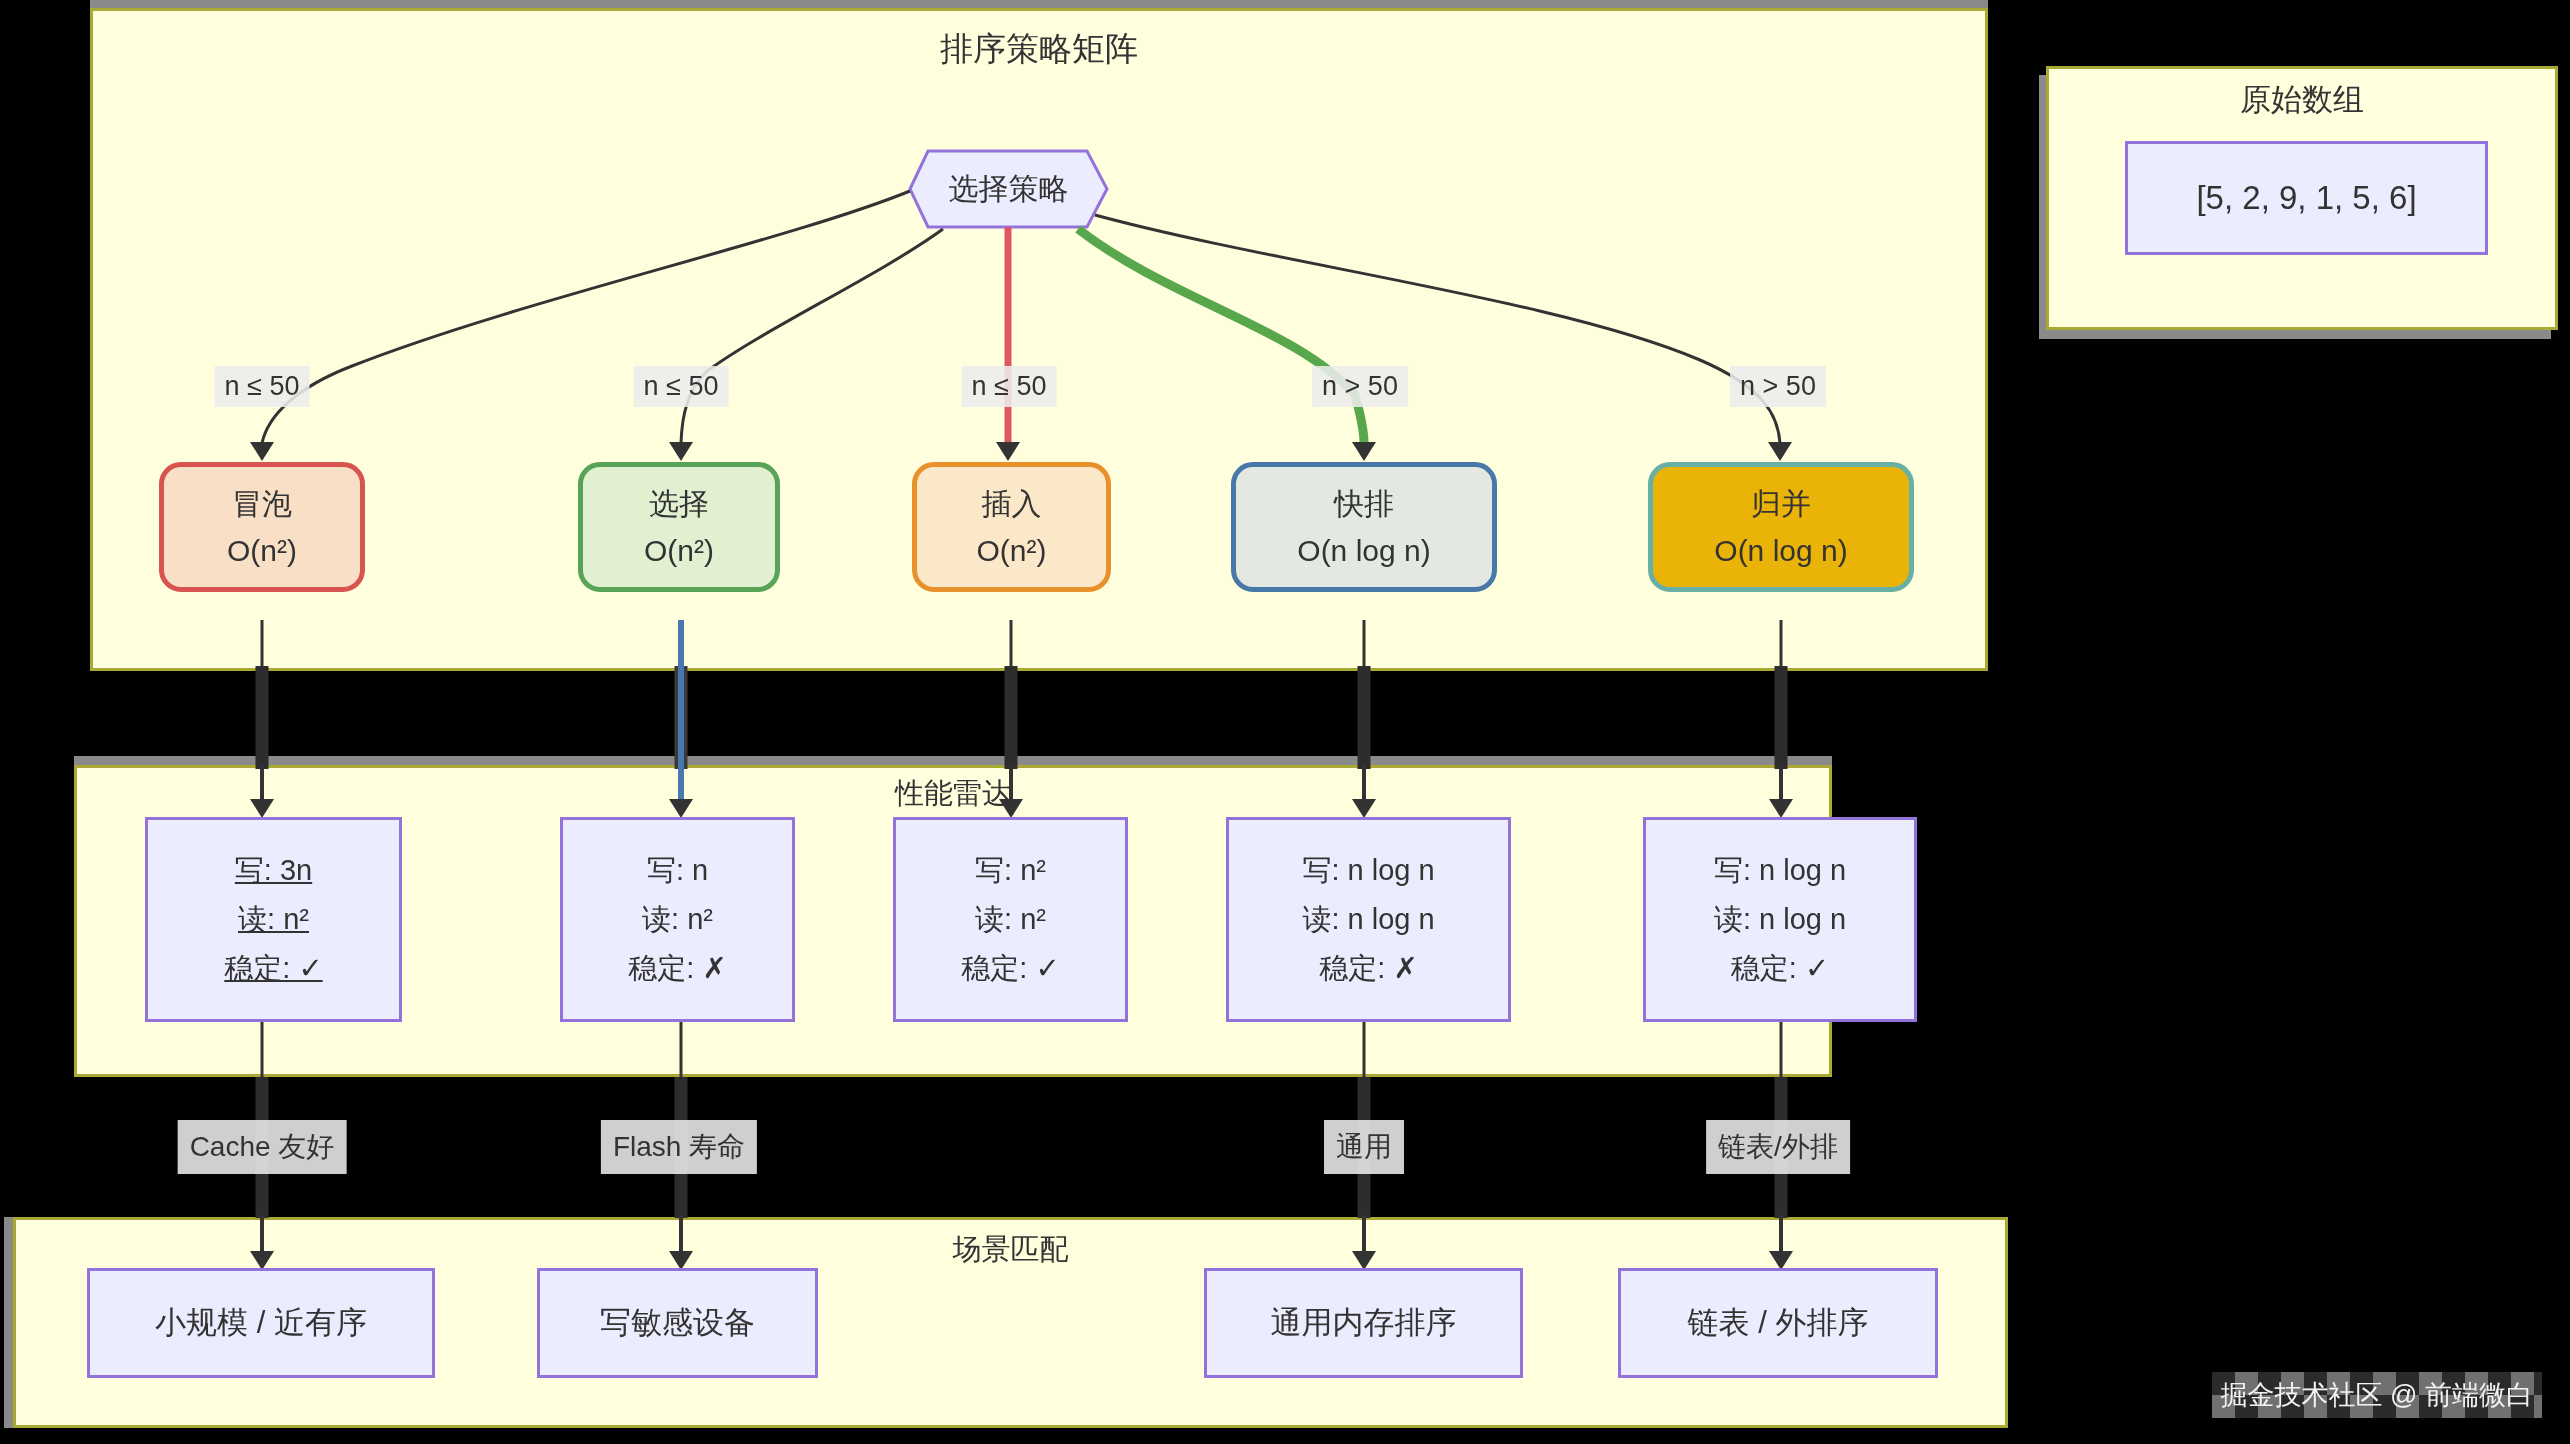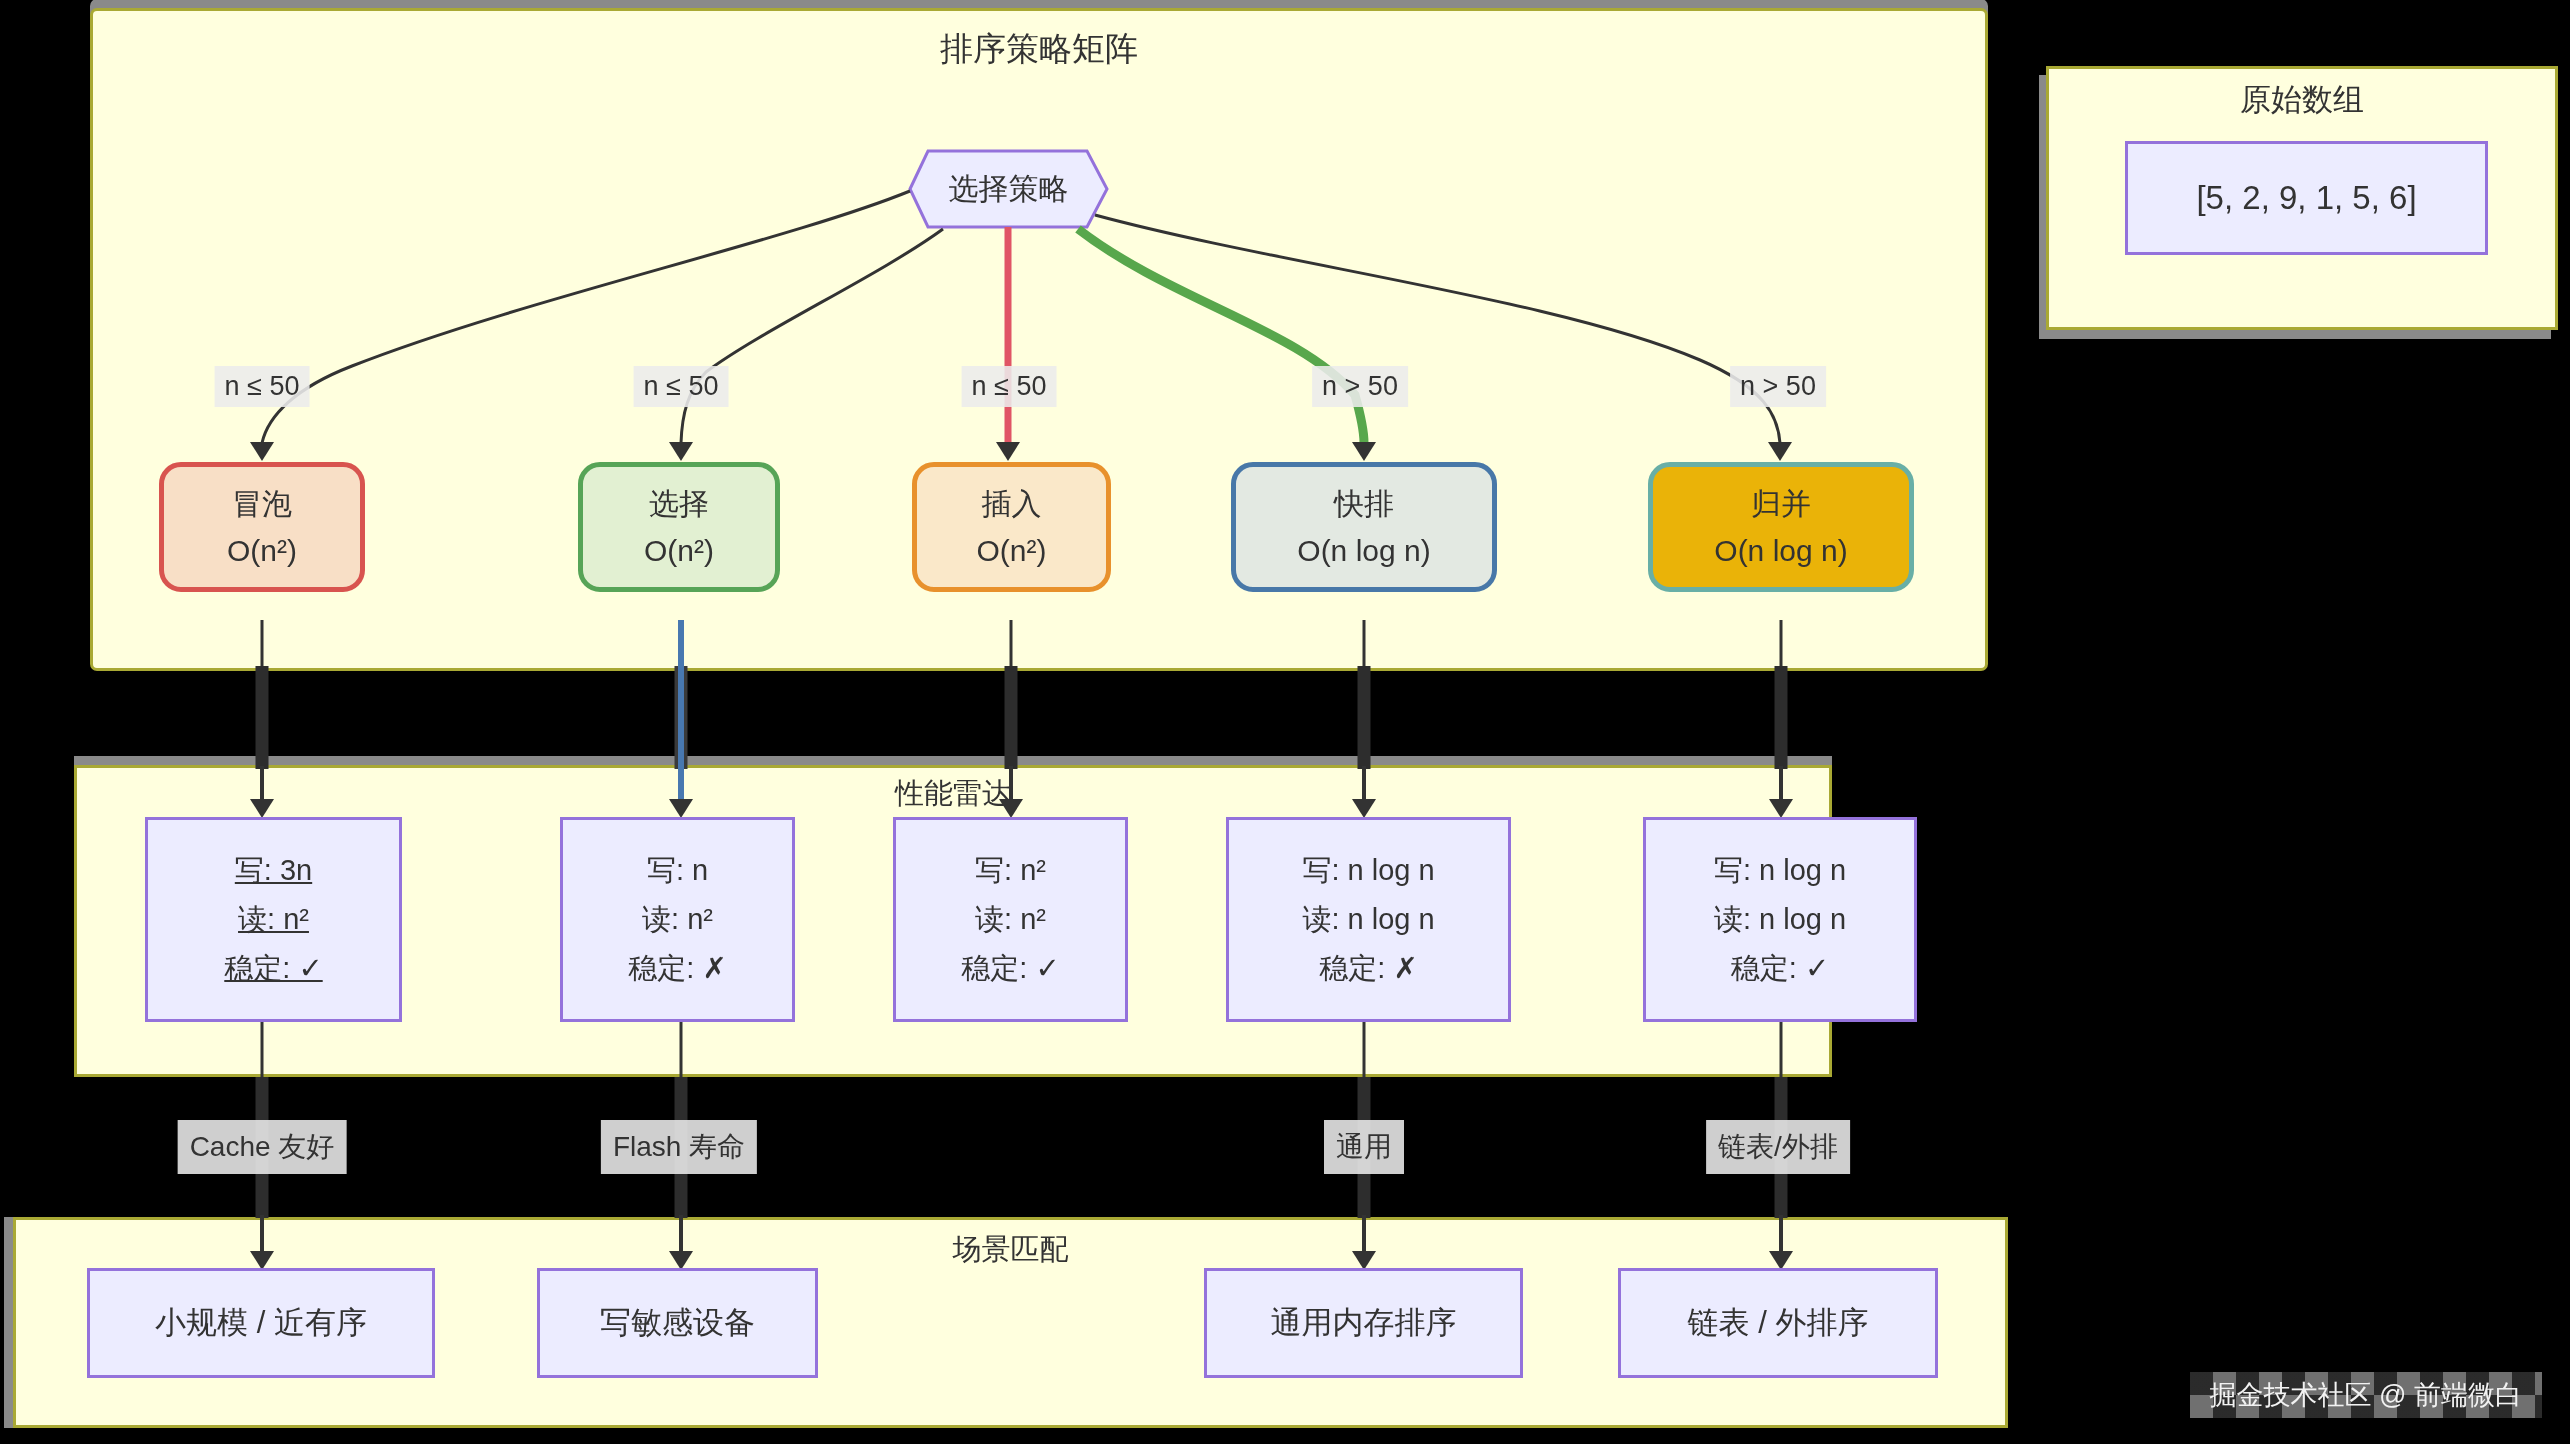--- a/index.html
+++ b/index.html
@@ -2,21 +2,21 @@
 <html><head>
 <meta charset="utf-8">
 <style>
   html,body{margin:0;padding:0;background:#000;}
   .stage{
     position:relative;width:2570px;height:1444px;background:#000;
     font-family:"Liberation Sans","DejaVu Sans",sans-serif;color:#333;overflow:hidden;
   }
   
   .container{position:absolute;background:#FFFFDE;border:3px solid #A9A934;z-index:1;box-sizing:border-box;}
-  #c-top  {left:90px;  top:8px;    width:1898px;height:663px;box-shadow:0 -9px 0 #8A8A8A;border-radius:7px;}
+  #c-top  {left:90px;  top:8px;    width:1898px;height:663px;box-shadow:0 -9px 0 #8A8A8A;}
   #c-perf {left:74px;  top:765px;  width:1758px;height:312px;box-shadow:0 -9px 0 #8A8A8A;}
   #c-scene{left:13px;  top:1217px; width:1995px;height:211px;box-shadow:-9px 0 0 #8A8A8A;}
   #c-array{left:2046px;top:66px;   width:512px; height:264px;box-shadow:-7px 9px 0 #8A8A8A;}
   .c-title{position:absolute;left:0;right:0;top:10px;text-align:center;font-size:29px;color:#333;}
   #c-top .c-title{font-size:33px;top:16px;}
   #c-perf .c-title{top:6px;}
   #c-array .c-title{font-size:31px;top:10px;}
   
   svg.edges{position:absolute;left:0;top:0;z-index:2;}
   
@@ -50,21 +50,21 @@
   #lab-cond-3{left:1360px;top:366px;}
   #lab-cond-4{left:1778px;top:366px;}
   .elabel.row2{font-size:28px;top:1120px;padding:8px 12px;}
   #lab-sc-0{left:262px;}
   #lab-sc-1{left:679px;}
   #lab-sc-2{left:1364px;}
   #lab-sc-3{left:1778px;}
   
   .watermark{
     position:absolute;right:28px;top:1372px;z-index:4;height:46px;line-height:46px;
-    padding:0 20px;color:#F2F2F2;font-size:27px;text-align:center;
+    padding:0 9px;color:#F2F2F2;font-size:27px;text-align:center;
     background:conic-gradient(rgba(140,140,140,.8) 25%, rgba(95,95,95,.45) 0 50%,
                rgba(140,140,140,.8) 0 75%, rgba(95,95,95,.45) 0);
     background-size:46px 46px;
     margin-left:6px;
   }
 </style>
 </head>
 <body>
 
 <div class="stage">

